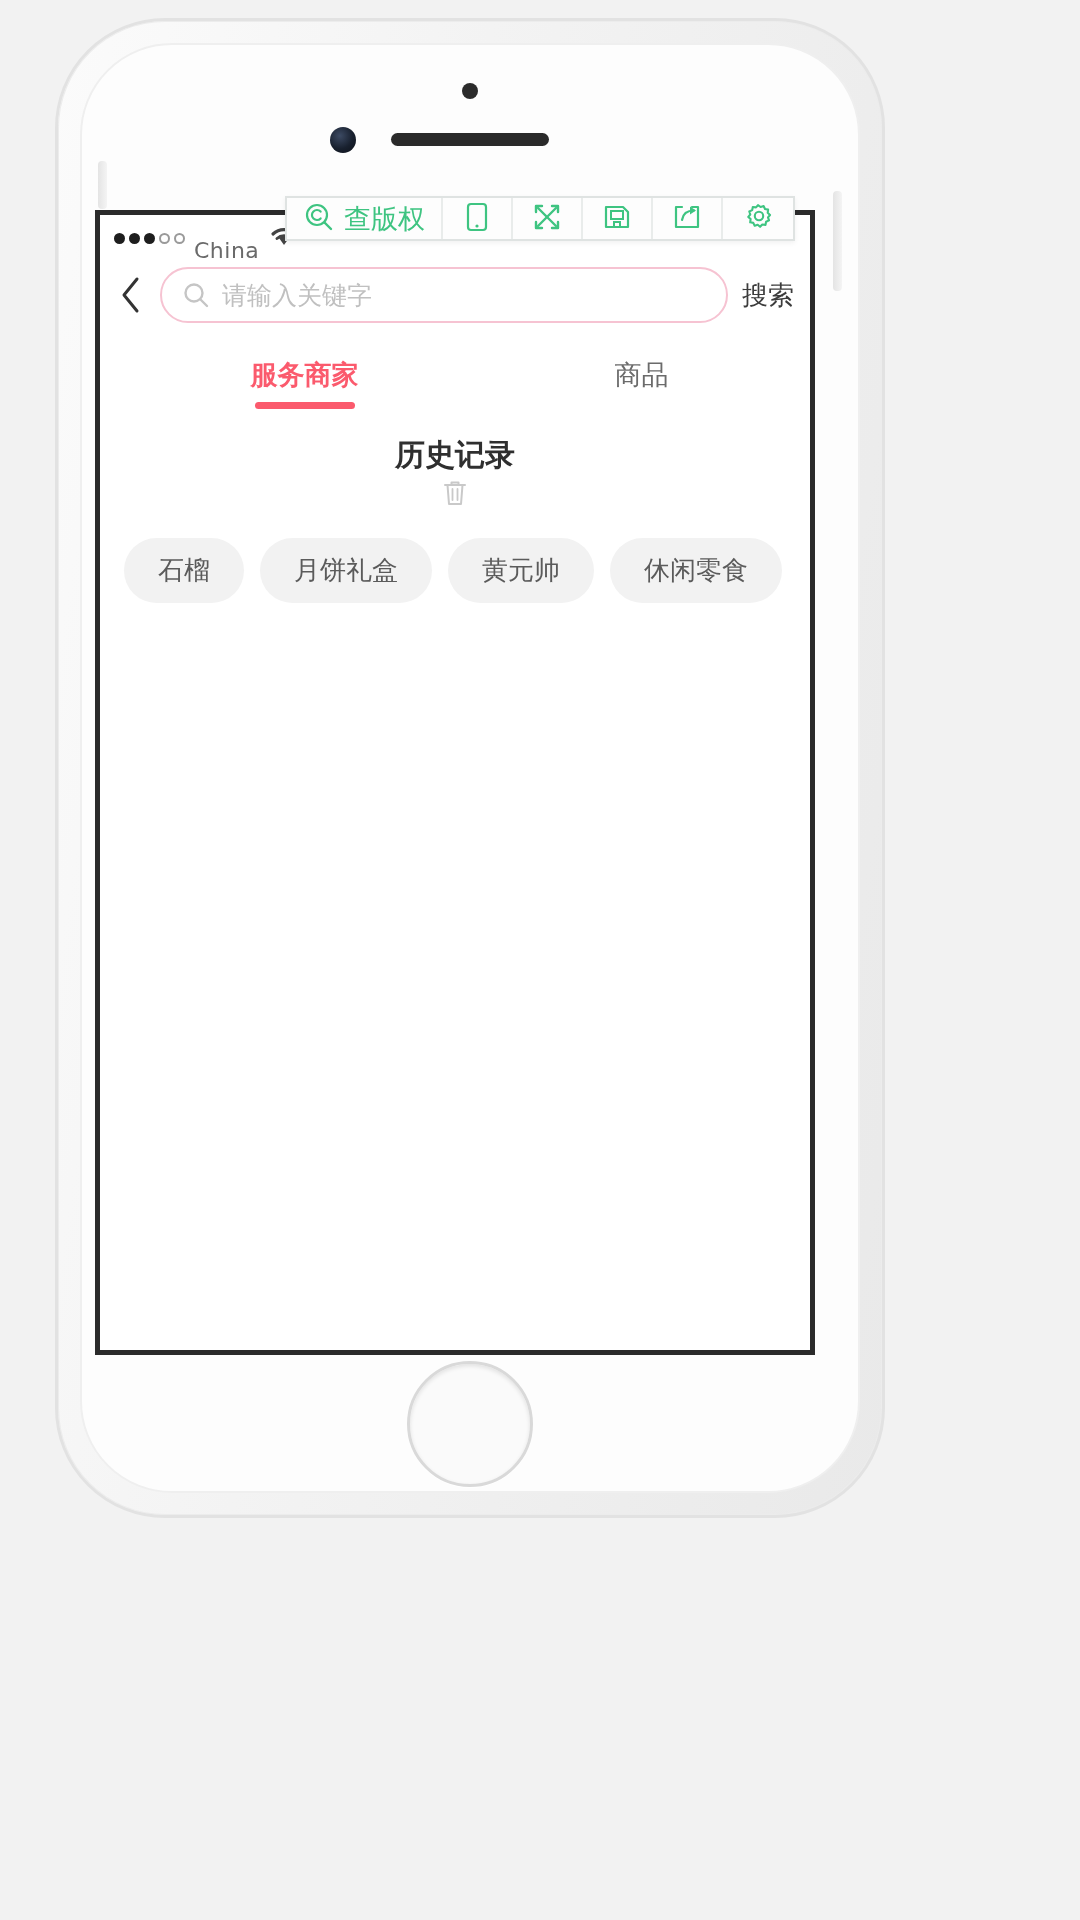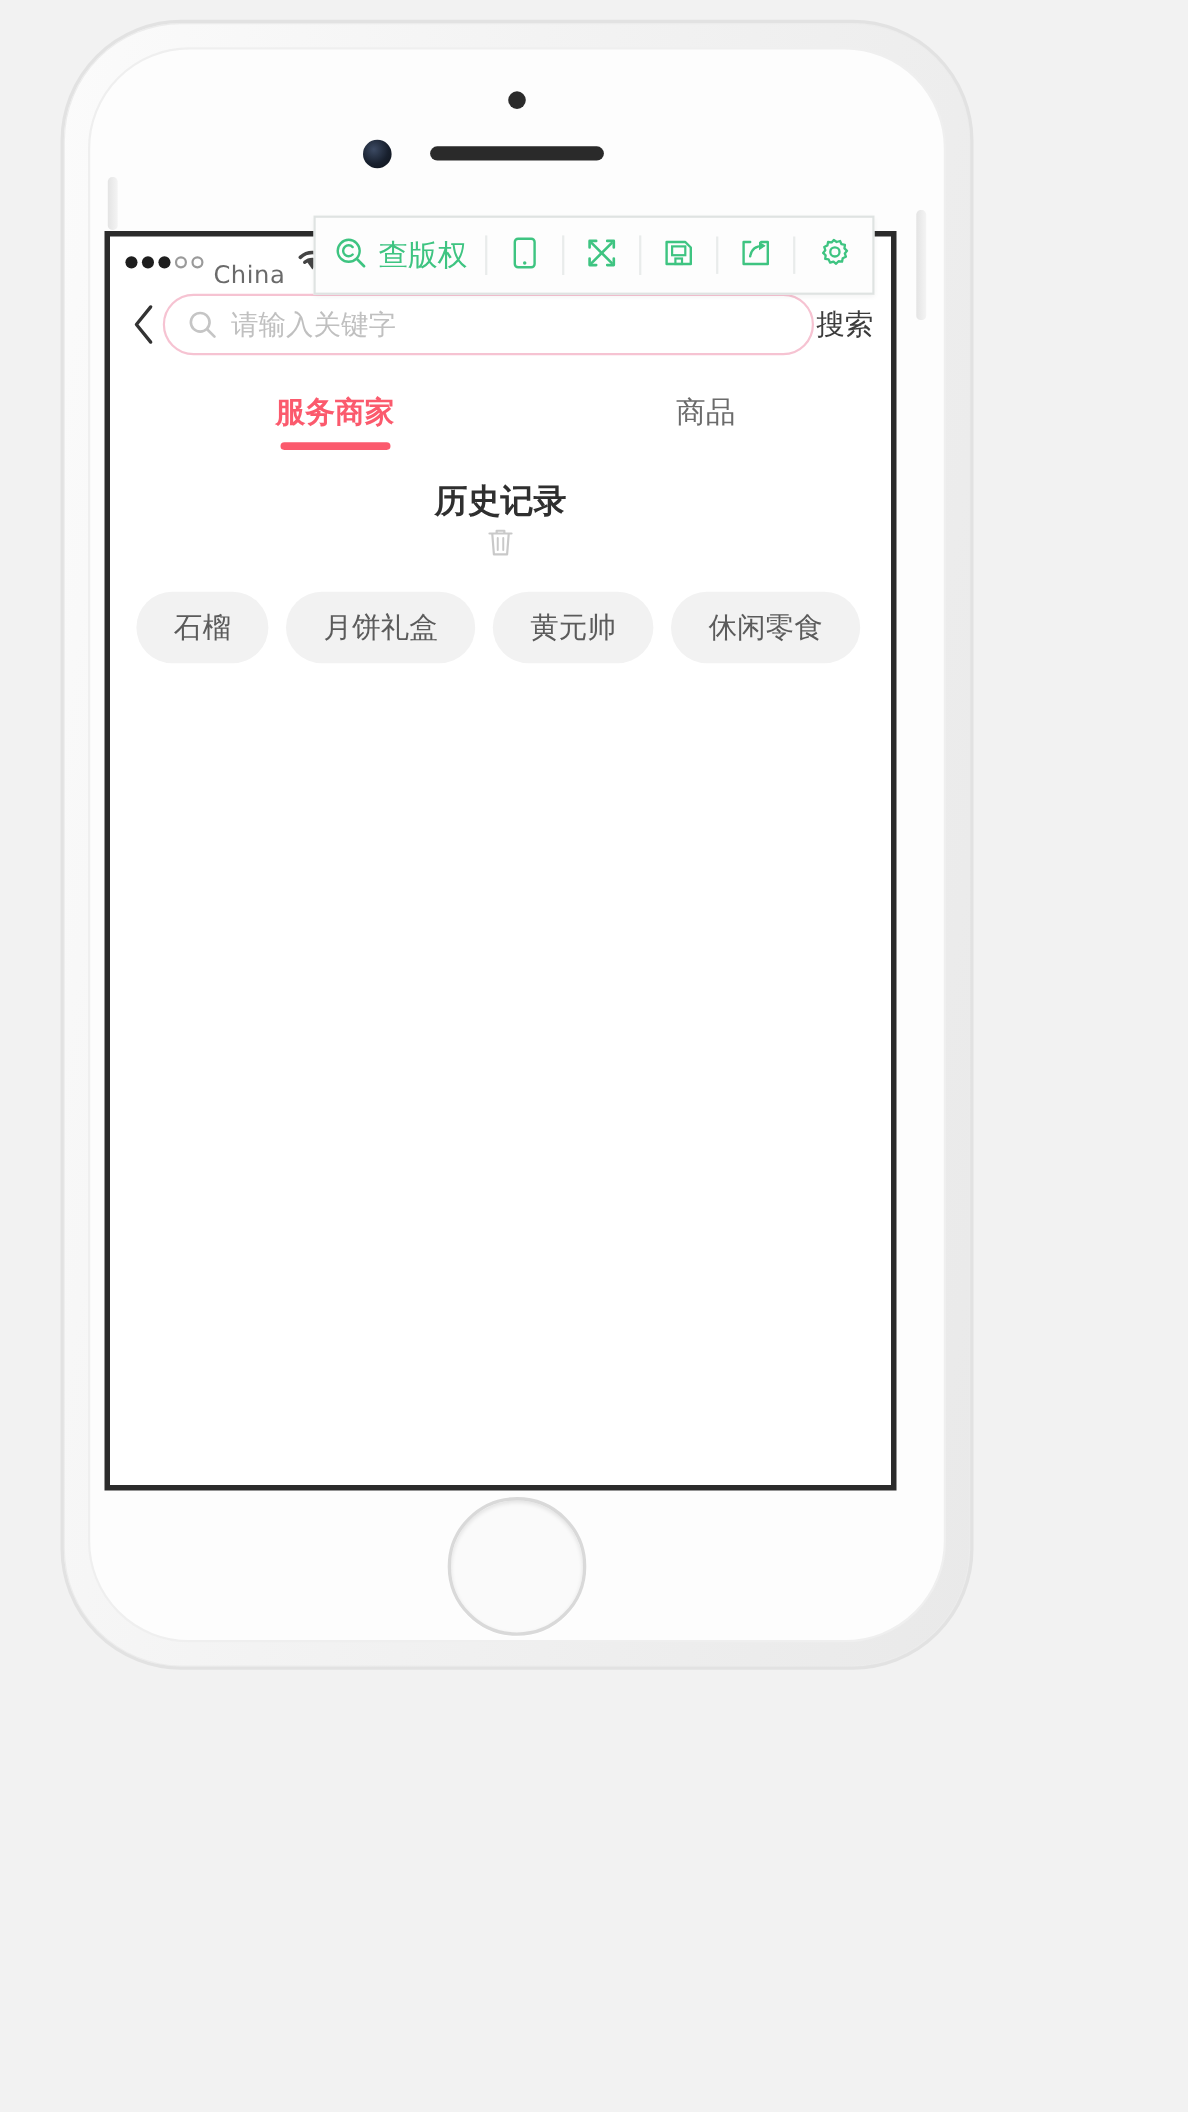--- a/index.html
+++ b/index.html
@@ -96,20 +96,21 @@
   .sig-dots { display: flex; align-items: center; gap: 4px; margin-right: 9px; }
   .dot { width: 11px; height: 11px; border-radius: 50%; background: #1e1e1e; }
   .dot.hollow { background: transparent; border: 2px solid #9a9a9a; }
   .carrier { font-family: "DejaVu Sans","Liberation Sans",sans-serif; font-size: 22px; color: #6a6a6a; margin-top: 25px; }
   .wifi { margin-left: 10px; display: inline-block; }
 
   
   .searchrow {
     display: flex; align-items: center;
     padding: 6px 16px 14px 14px;
+    gap: 12px;
   }
   .back-chevron {
     width: 34px; height: 40px;
     display: flex; align-items: center; justify-content: center;
     color: #333;
     flex: 0 0 auto;
   }
   .searchbox {
     flex: 1 1 auto;
     height: 56px;
@@ -181,22 +182,21 @@
 
   
   .toolbar {
     position: absolute;
     left: 285px; top: 196px;
     display: flex;
     background: #fdfdfd;
     border: 2px solid #dfe3e2;
     box-shadow: 0 2px 5px rgba(0,0,0,.06);
     z-index: 40;
-    height: 72px;
-    align-items: center;
+    height: 45px;
   }
   .tb-item {
     display: flex; align-items: center; justify-content: center;
     gap: 9px;
     padding: 0 16px;
     border-right: 2px solid #e9eceb;
     color: #3ec481;
     min-width: 70px;
   }
   .tb-item:last-child { border-right: none; }

